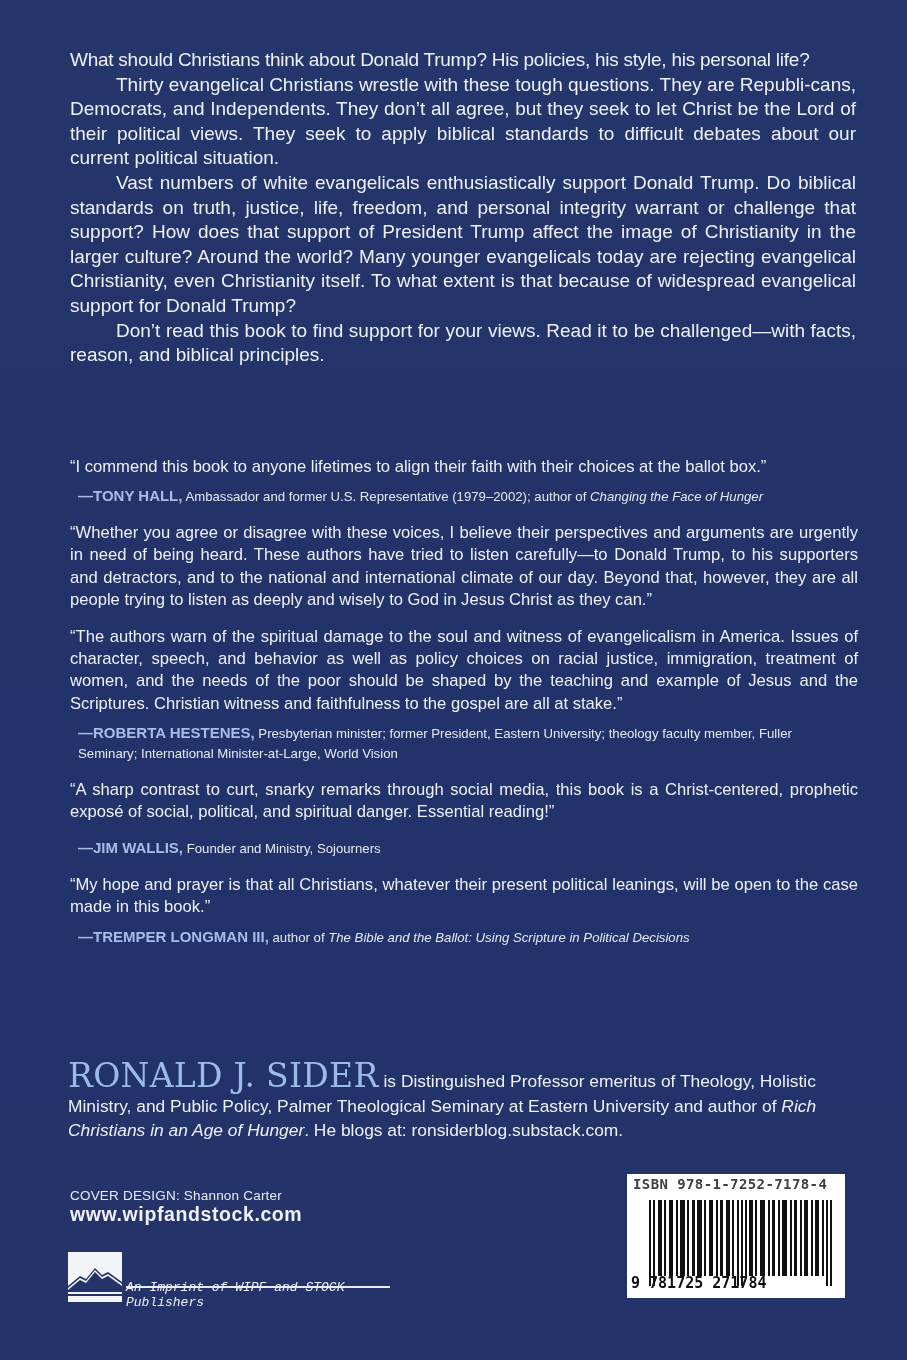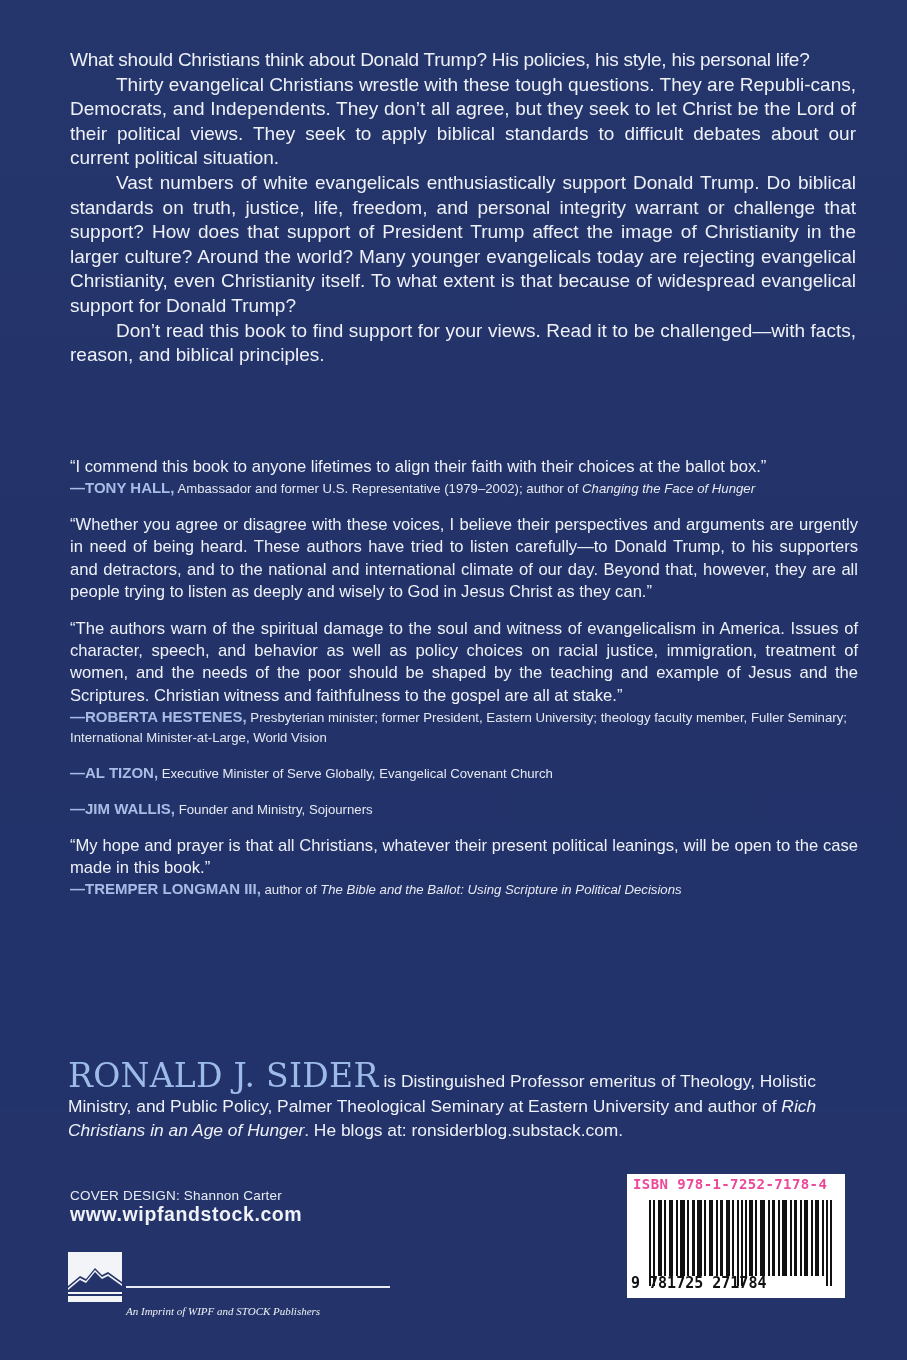--- a/index.html
+++ b/index.html
@@ -16,45 +16,45 @@
   .intro { position:absolute; left:70px; top:48px; width:786px;
            font-size:19px; line-height:24.6px; font-weight:normal; color:#eef1f7; }
   .intro p { margin:0; text-align:justify; }
   .intro p.indent { text-indent:46px; }
   .intro p.first { text-align:left; letter-spacing:-0.25px; }
 
   .blurbs { position:absolute; left:70px; top:456px; width:788px; }
   .blurb { margin:0 0 15px 0; }
   .blurb .quote { font-size:16.6px; line-height:22.2px; color:#eef1f7; margin:0; text-align:justify; }
   .blurb .quote.left { text-align:left; }
-  .blurb .attr { font-size:13.2px; line-height:20px; color:#e6e9f1; margin:0; }
+  .blurb .attr { font-size:13.2px; line-height:20px; color:#e6e9f1; margin:8px; }
   .blurb .attr .name { color:#a7bde6; font-weight:bold; font-size:15px; }
   .blurb .attr i { font-style:italic; }
 
   .bio { position:absolute; left:68px; top:1064px; width:792px;
          font-size:17.4px; line-height:24.5px; color:#eef1f7; }
   .bio .author { font-family:"DejaVu Serif", serif; font-size:33px; color:#9dbbe8;
                  letter-spacing:0.3px; line-height:24px; }
   .bio i { font-style:italic; }
 
   .credits { position:absolute; left:70px; top:1188px; }
   .credits .design { font-size:13.5px; color:#e8ebf3; letter-spacing:0.2px; }
   .credits .web { font-size:19.5px; color:#f0f2f8; letter-spacing:0.6px; margin-top:0; font-weight:bold; }
 
   .logo { position:absolute; left:68px; top:1252px; width:320px; height:56px; }
   .logo .mark { position:absolute; left:0; top:0; width:54px; height:50px; }
   .logo .brand { position:absolute; left:58px; top:-6px; font-family:"Liberation Serif", serif;
                  font-size:37px; color:#f3f4f8; letter-spacing:0.3px; }
   .logo .rule { position:absolute; left:58px; top:34px; width:264px; height:1.5px; background:#e9ecf4; }
-  .logo .imprint { position:absolute; left:58px; top:53px; font-family:Liberation Serif, serif;
-                   font-style:italic; font-size:11px; color:#eef0f6; }
+  .logo .imprint { position:absolute; left:58px; top:28px; font-family:Liberation Mono, monospace;
+                   font-style:italic; font-size:13px; color:#eef0f6; }
 
   .barcode-box { position:absolute; left:627px; top:1174px; width:218px; height:124px; background:#ffffff; }
   .barcode-box .isbn { position:absolute; left:6px; top:2px; font-family:"DejaVu Sans Mono", monospace;
-                       font-size:14px; font-weight:bold; color:#ec4899; letter-spacing:0.4px; }
+                       font-size:14px; font-weight:bold; color:#404040; letter-spacing:0.4px; }
   .barcode-box .bars { position:absolute; left:22px; top:26px; width:186px; height:86px; }
   .barcode-box .digits { position:absolute; left:4px; top:100px; font-family:"DejaVu Sans Mono", monospace;
                          font-size:15px; font-weight:bold; color:#111; }
 </style>
 </head>
 <body>
 
 <div class="page">
 
   <div class="intro">
@@ -70,21 +70,21 @@
       <p class="attr"><span class="name">—TONY HALL,</span><span> Ambassador and former U.S. Representative (1979–2002); author of </span><i>Changing the Face of Hunger</i></p>
     </div>
     <div class="blurb">
       <p class="quote">“Whether you agree or disagree with these voices, I believe their perspectives and arguments are urgently in need of being heard. These authors have tried to listen carefully—to Donald Trump, to his supporters and detractors, and to the national and international climate of our day. Beyond that, however, they are all people trying to listen as deeply and wisely to God in Jesus Christ as they can.”</p>
     </div>
     <div class="blurb">
       <p class="quote">“The authors warn of the spiritual damage to the soul and witness of evangelicalism in America. Issues of character, speech, and behavior as well as policy choices on racial justice, immigration, treatment of women, and the needs of the poor should be shaped by the teaching and example of Jesus and the Scriptures. Christian witness and faithfulness to the gospel are all at stake.”</p>
       <p class="attr"><span class="name">—ROBERTA HESTENES,</span><span> Presbyterian minister; former President, Eastern University; theology faculty member, Fuller Seminary; International Minister-at-Large, World Vision</span></p>
     </div>
     <div class="blurb">
-      <p class="attr"><span class="name">—AL TIZON,</span><span> Executive Minister of Serve Globally, Evangelical Covenant Church</span></p>
+      <p class="quote">“A sharp contrast to curt, snarky remarks through social media, this book is a Christ-centered, prophetic exposé of social, political, and spiritual danger. Essential reading!”</p>
     </div>
     <div class="blurb">
       <p class="attr"><span class="name">—JIM WALLIS,</span><span> Founder and Ministry, Sojourners</span></p>
     </div>
     <div class="blurb">
       <p class="quote">“My hope and prayer is that all Christians, whatever their present political leanings, will be open to the case made in this book.”</p>
       <p class="attr"><span class="name">—TREMPER LONGMAN III,</span><span> author of </span><i>The Bible and the Ballot: Using Scripture in Political Decisions</i></p>
     </div>
   </div>
 

